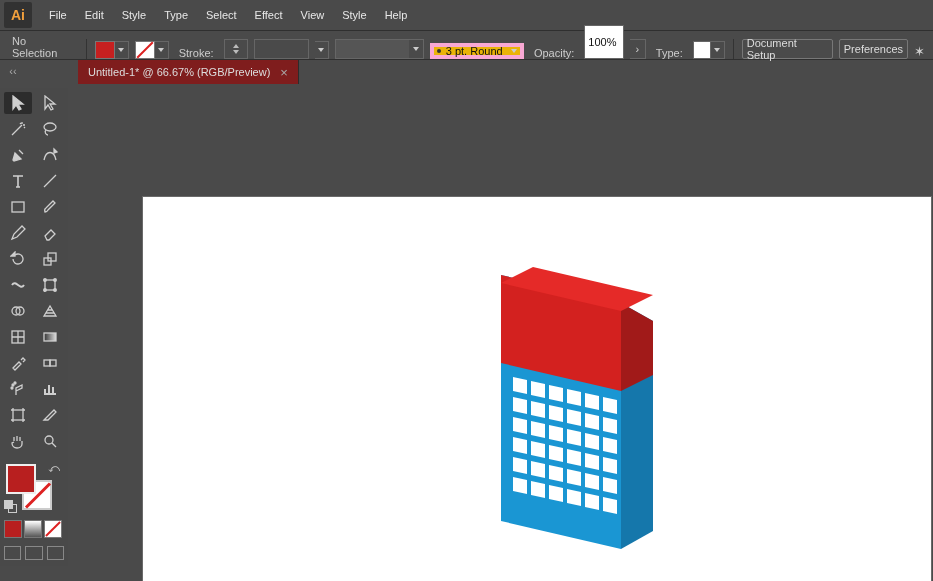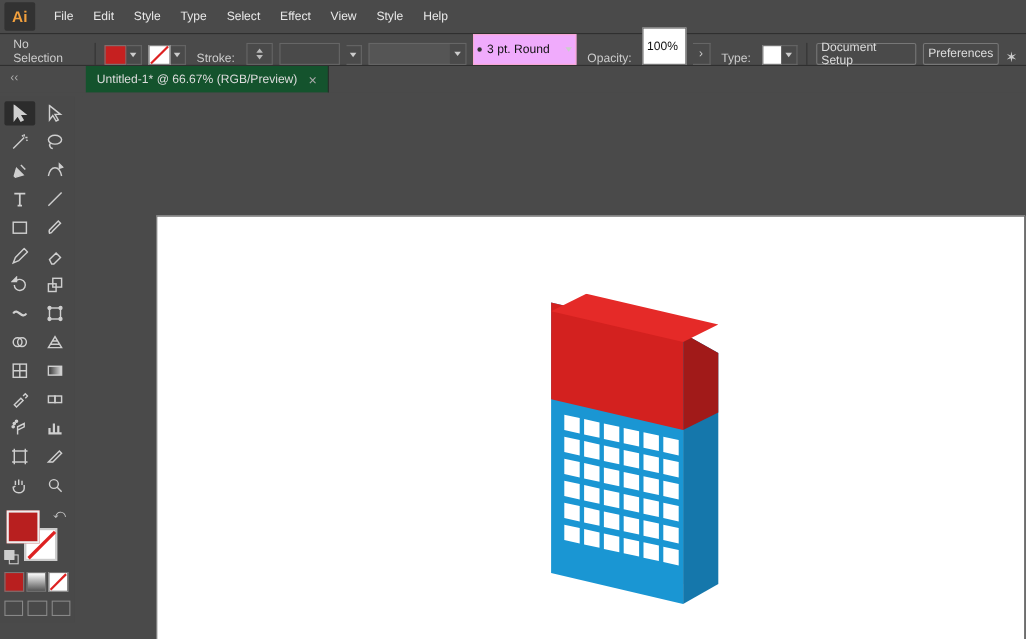--- a/index.html
+++ b/index.html
@@ -26,31 +26,31 @@
   .swatch.red{ background:#c62020;}
   .swatch.none{ background:#fff; position:relative;}
   .swatch.none::after{content:""; position:absolute; left:-2px; top:7px; width:22px; height:2px; background:#d22; transform:rotate(-45deg);}
   .drop-btn{ width:14px; height:18px; border:1px solid #666; border-left:none; display:flex; align-items:center; justify-content:center; background:#4a4a4a; cursor:pointer;}
   .stroke-spin{ width:25px; height:20px; border:1px solid #666; background:#4a4a4a; display:flex; flex-direction:column; align-items:center; justify-content:center; cursor:pointer;}
   .stroke-spin .car{ width:0;height:0; border-left:3px solid transparent; border-right:3px solid transparent;}
   .stroke-spin .up{ border-bottom:4px solid #bbb; margin-bottom:2px;}
   .stroke-spin .dn{ border-top:4px solid #bbb;}
   .num-field{ width:55px; height:20px; background:#4a4a4a; border:1px solid #666; }
   .gray-drop{ width:90px; height:20px; background:#555; border:1px solid #666; display:flex; align-items:center; justify-content:flex-end; cursor:pointer;}
-  .brush-drop{ width:95px; height:28px; background:#f0abfc; border:1px solid #f9a8d4; display:flex; align-items:center; cursor:pointer; color:#111; padding:0 3px;}
+  .brush-drop{ width:95px; height:16px; background:#eab308; border:4px solid #f9a8d4; display:flex; align-items:center; cursor:pointer; color:#111; padding:0 3px;}
   .brush-drop .dot{ width:4px; height:4px; border-radius:50%; background:#333; margin-right:5px;}
   .opac-val{ width:40px; height:20px; background:#fff; border:1px solid #666; color:#111; display:flex; align-items:center; padding:16px 3px;}
   .opac-arrow{ width:16px; height:20px; border:1px solid #666; border-left:none; display:flex; align-items:center; justify-content:center; cursor:pointer; background:#4a4a4a;}
   .style-sw{ width:18px;height:18px; background:#fff; border:1px solid #666;}
   .btn{ height:20px; padding:0 4px; border:1px solid #777; background:#4a4a4a; color:#ddd; display:flex; align-items:center; cursor:pointer; border-radius:2px;}
   .star{ font-size:13px; color:#ccc;}
   
   
   .tabbar{ height:24px; display:flex; align-items:flex-end; padding-left:78px; background:#4a4a4a;}
-  .tab{ height:24px; background:#14532d; padding:0 10px; display:flex; align-items:center; gap:10px; color:#ddd; cursor:pointer; border-right:1px solid #2c2c2c;}
+  .tab{ height:24px; background:#7f1d1d; padding:0 10px; display:flex; align-items:center; gap:10px; color:#ddd; cursor:pointer; border-right:1px solid #2c2c2c;}
   .tab .x{ color:#aaa; font-size:13px; cursor:pointer;}
   .tab-collapse{ position:absolute; left:2px; top:64px; width:22px; height:14px; display:flex; align-items:center; justify-content:center; cursor:pointer; color:#aaa;}
   
   
   .workspace{ position:absolute; left:75px; top:88px; right:0; bottom:0; background:#4a4a4a; overflow:hidden;}
   .canvas{ position:absolute; left:67px; top:108px; width:790px; height:500px; background:#fff; border:1px solid #6a6a6a;}
   
   
   .tools{ position:absolute; left:0; top:88px; width:68px; background:#494949; padding:4px 4px 6px; display:flex; flex-direction:column; gap:4px;}
   .toolrow{ display:flex; gap:4px;}

